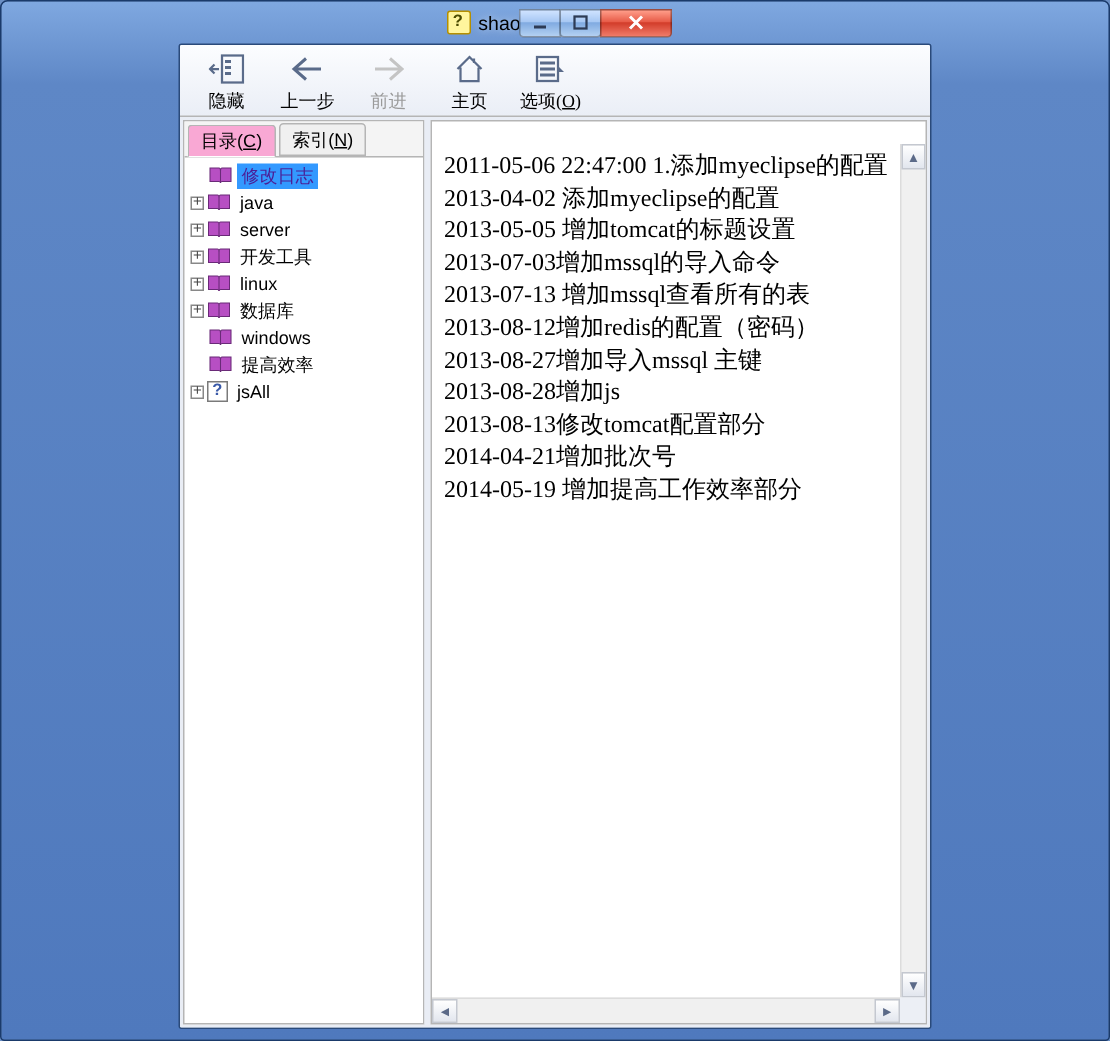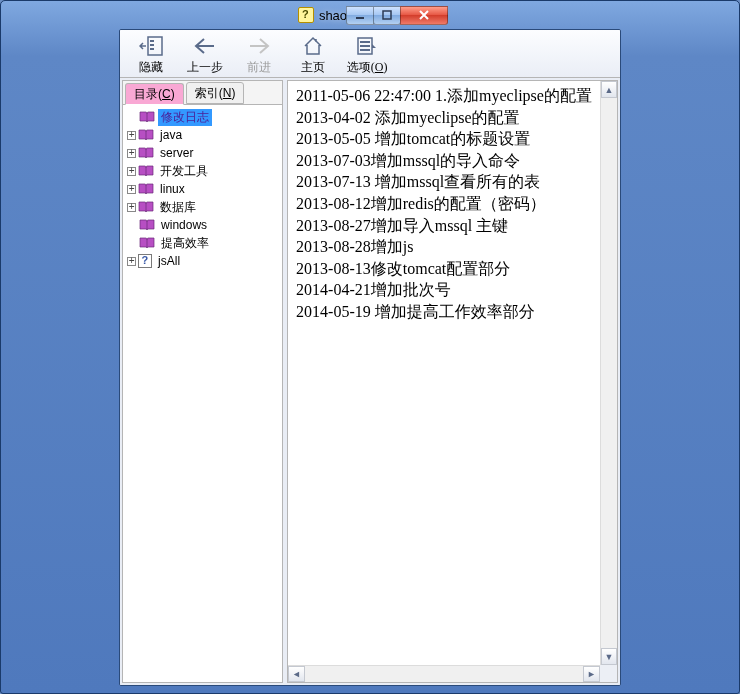--- a/index.html
+++ b/index.html
@@ -98,21 +98,21 @@
   }
   .doc p { margin:0; }
 
   .scroll-v { width:17px; background:#f0f0f0; border-left:1px solid #dcdcdc; display:flex; flex-direction:column; }
   .scroll-btn { height:17px; background:linear-gradient(to bottom,#fff,#e2e6ee); border:1px solid #c4c8d0; display:flex; align-items:center; justify-content:center; color:#5b6a88; font-size:9px; }
   .scroll-h { height:17px; background:#f0f0f0; border-top:1px solid #dcdcdc; display:flex; }
   .scroll-hbtn { width:17px; background:linear-gradient(to bottom,#fff,#e2e6ee); border:1px solid #c4c8d0; display:flex; align-items:center; justify-content:center; color:#5b6a88; font-size:9px; }
   .scroll-hspace { flex:1; }
   .scroll-corner { width:17px; height:17px; background:#eceff5; }
 
-  .rightgrid { flex:1; display:grid; grid-template-columns: 1fr 17px; grid-template-rows: 1fr 17px; }
+  .rightgrid { flex:1; display:grid; grid-template-columns: 1fr 17px; grid-template-rows: 1fr 17px; margin-top: 15px; }
 </style>
 </head>
 <body>
 
 <div class="window">
 
   <div class="titlebar">
     <span class="ticon"></span>
     <span class="title">shao</span>
     <div class="winbtns">

